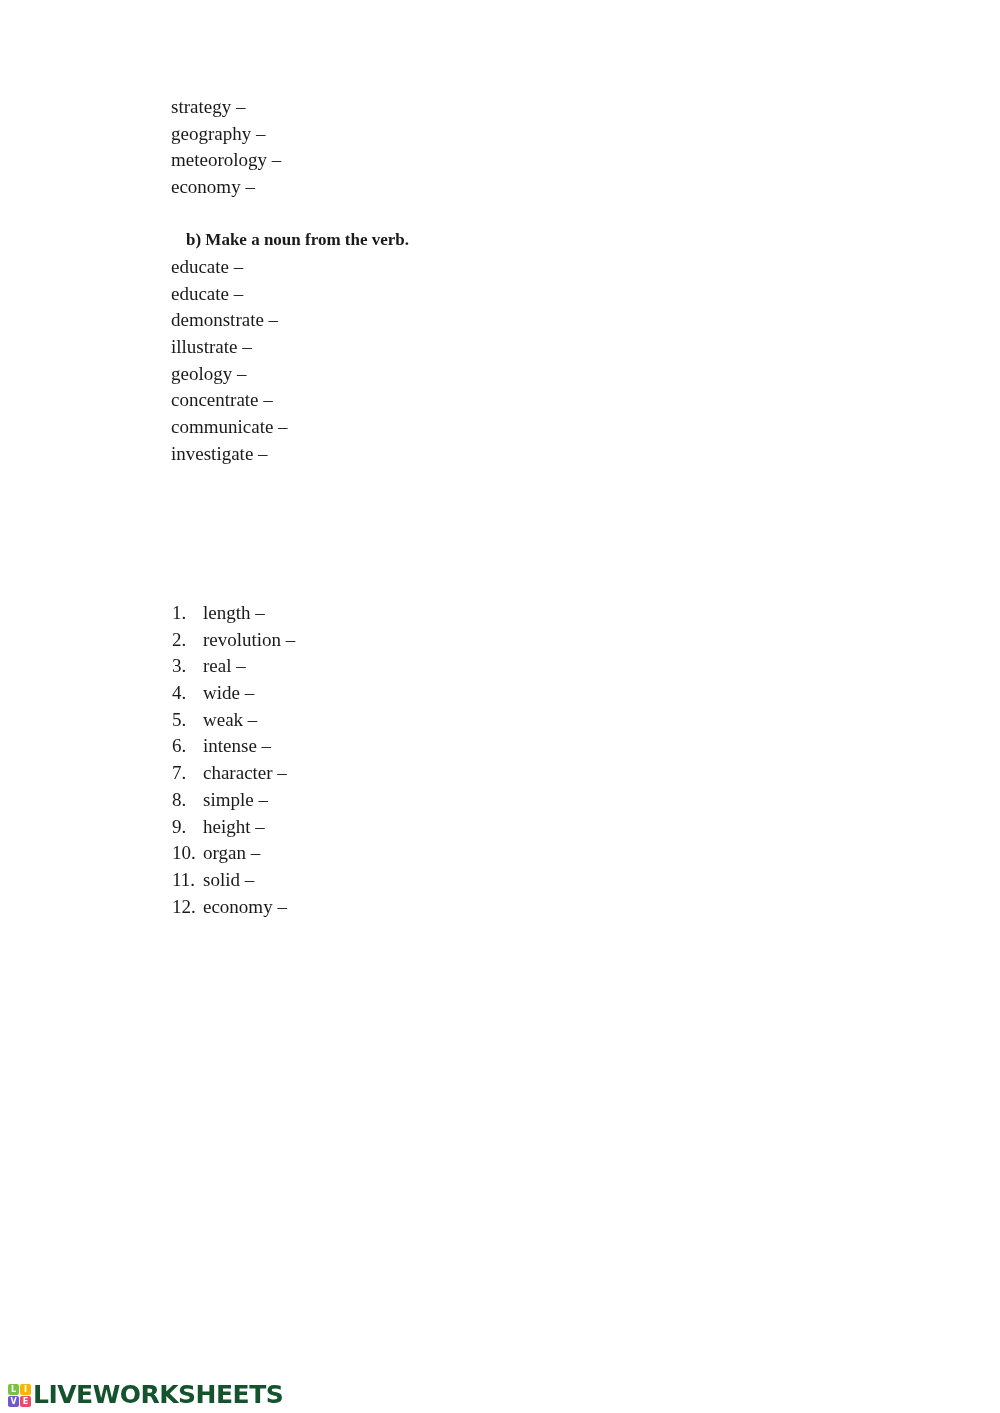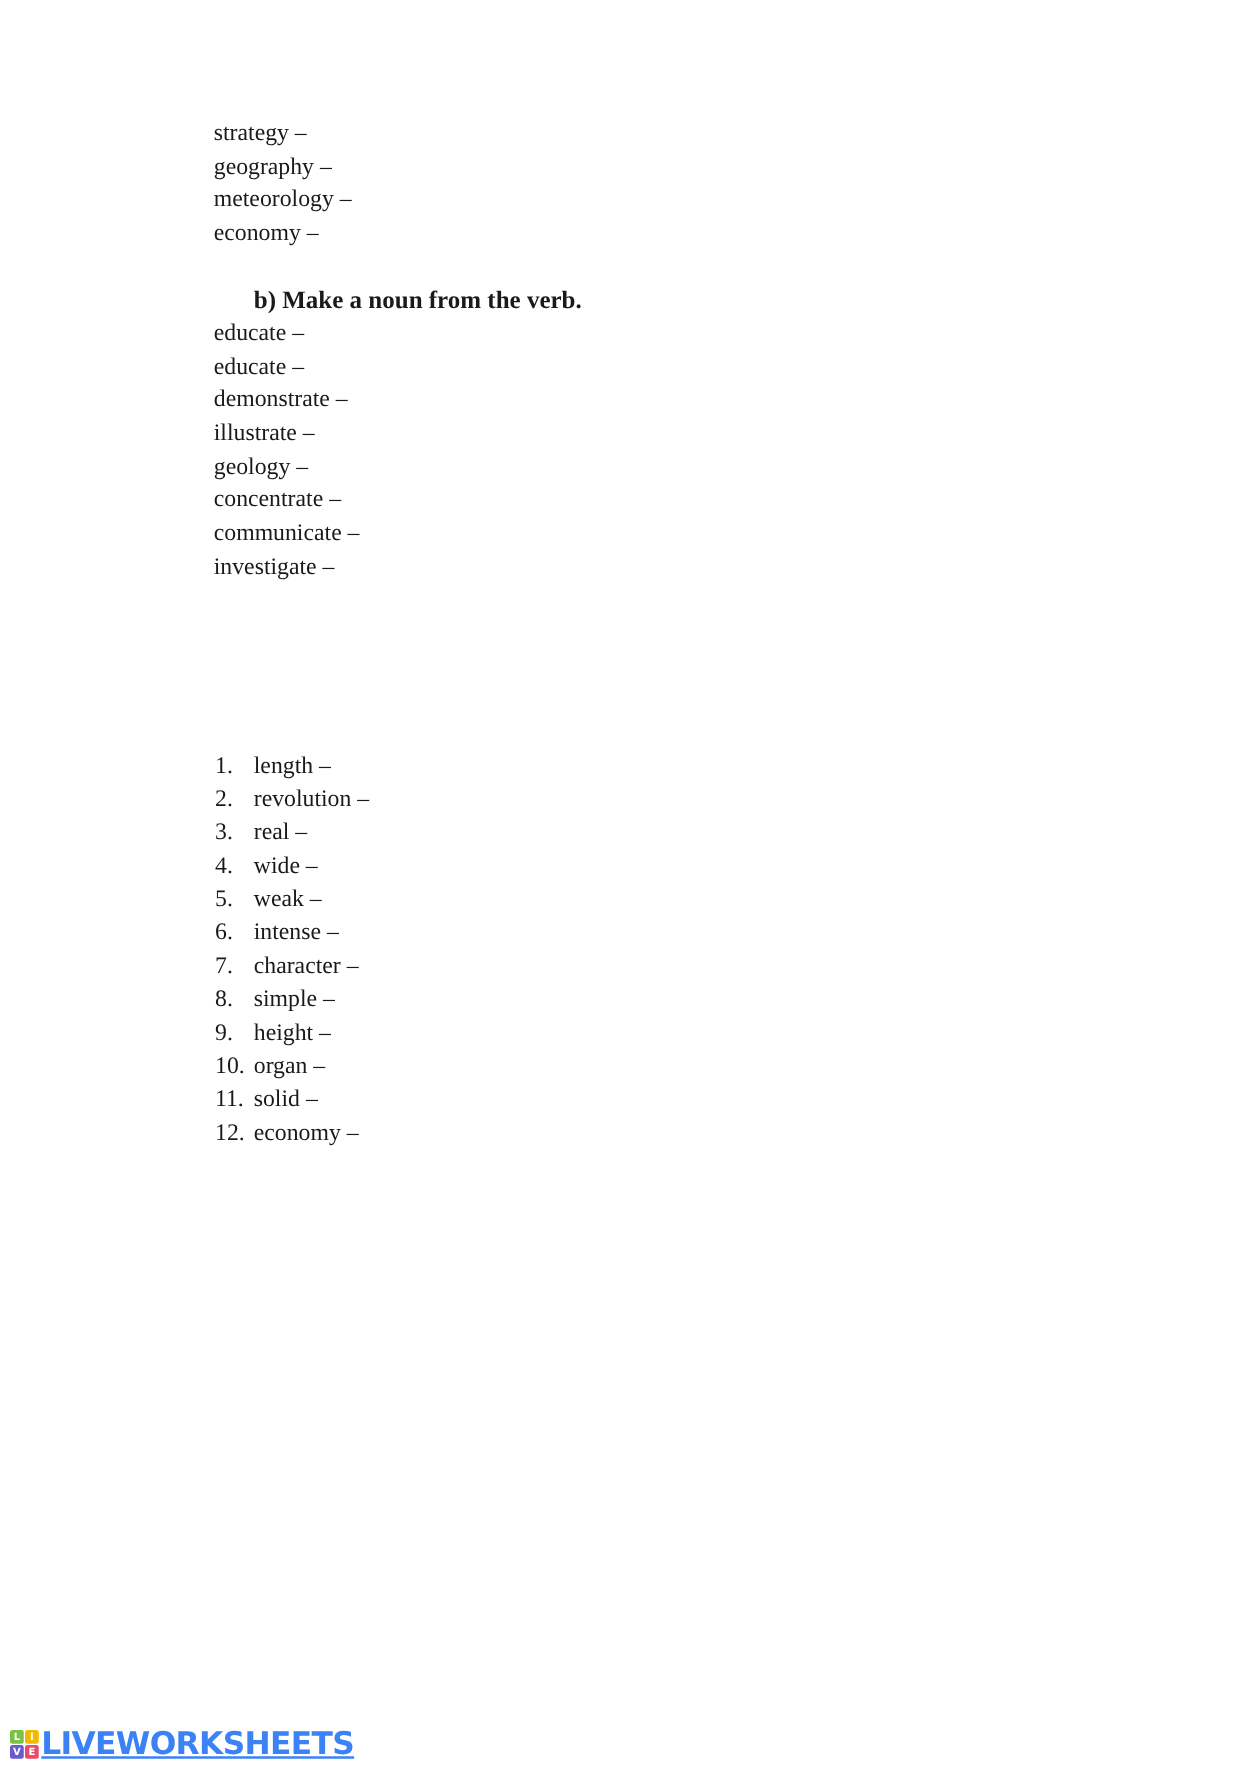--- a/index.html
+++ b/index.html
@@ -24,23 +24,23 @@
     .line {
       position: absolute;
       left: 160px;
       font-size: 19px;
       line-height: 26px;
       white-space: nowrap;
       margin-left: 11px;
     }
     .heading-b {
       position: absolute;
-      left: 203px;
+      left: 186px;
       top: 227px;
-      font-size: 20px;
+      font-size: 17px;
       line-height: 26px;
       font-weight: bold;
       white-space: nowrap;
     }
     .exercise {
       position: absolute;
       left: 143px;
       top: 520px;
       width: 785px;
       font-size: 19px;
@@ -90,23 +90,22 @@
       display: flex;
       align-items: center;
       justify-content: center;
       border-radius: 2px;
     }
     .logo-text {
       font-family: "DejaVu Sans", "Liberation Sans", sans-serif;
       font-weight: bold;
       font-size: 25px;
       letter-spacing: -0.5px;
-      color: #3b82f6;
+      color: #14532d;
       line-height: 26px;
-      text-decoration: underline;
     }
   </style>
 </head>
 <body>
 
 <div class="page">
 
   <div class="line" style="top:94px">strategy –</div>
   <div class="line" style="top:121px">geography –</div>
   <div class="line" style="top:147px">meteorology –</div>

